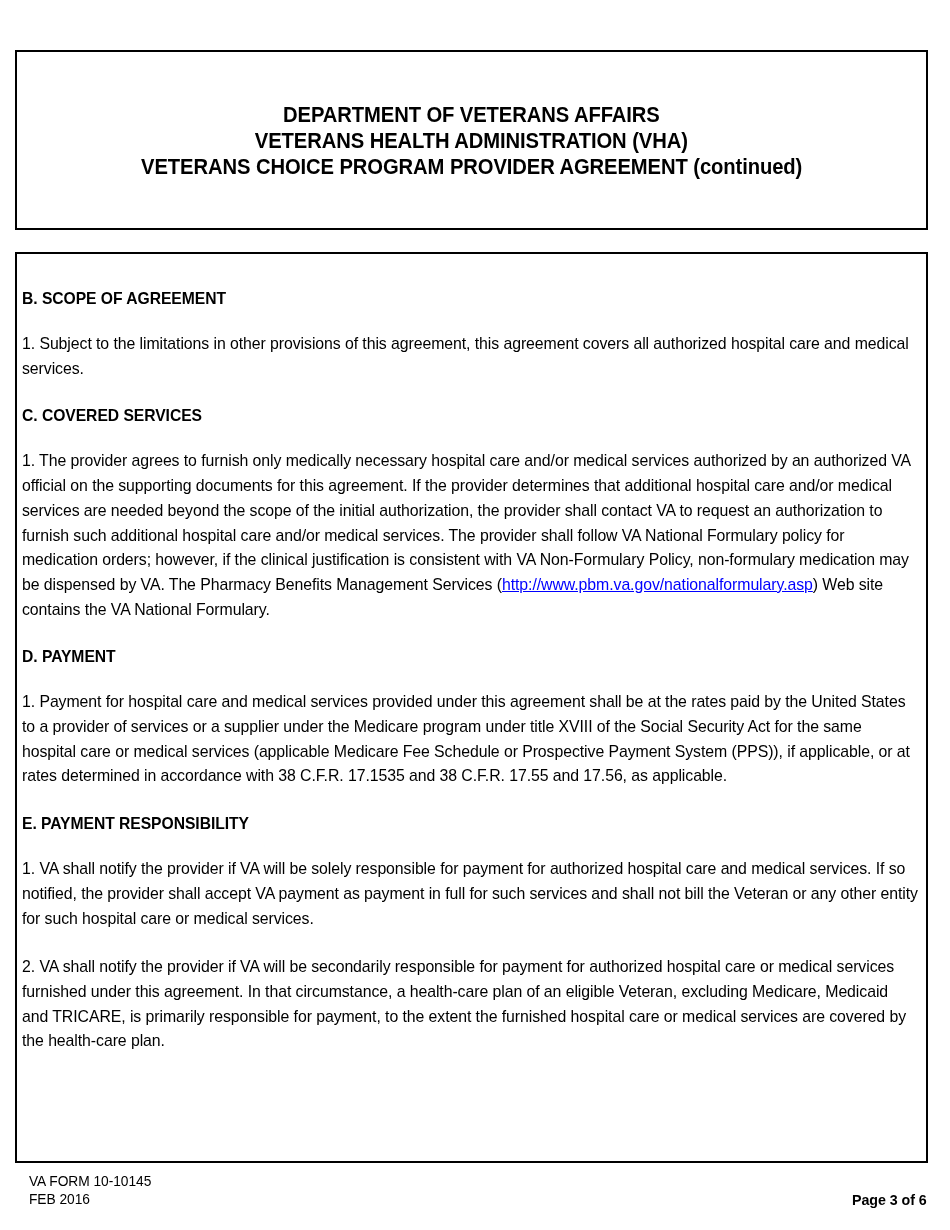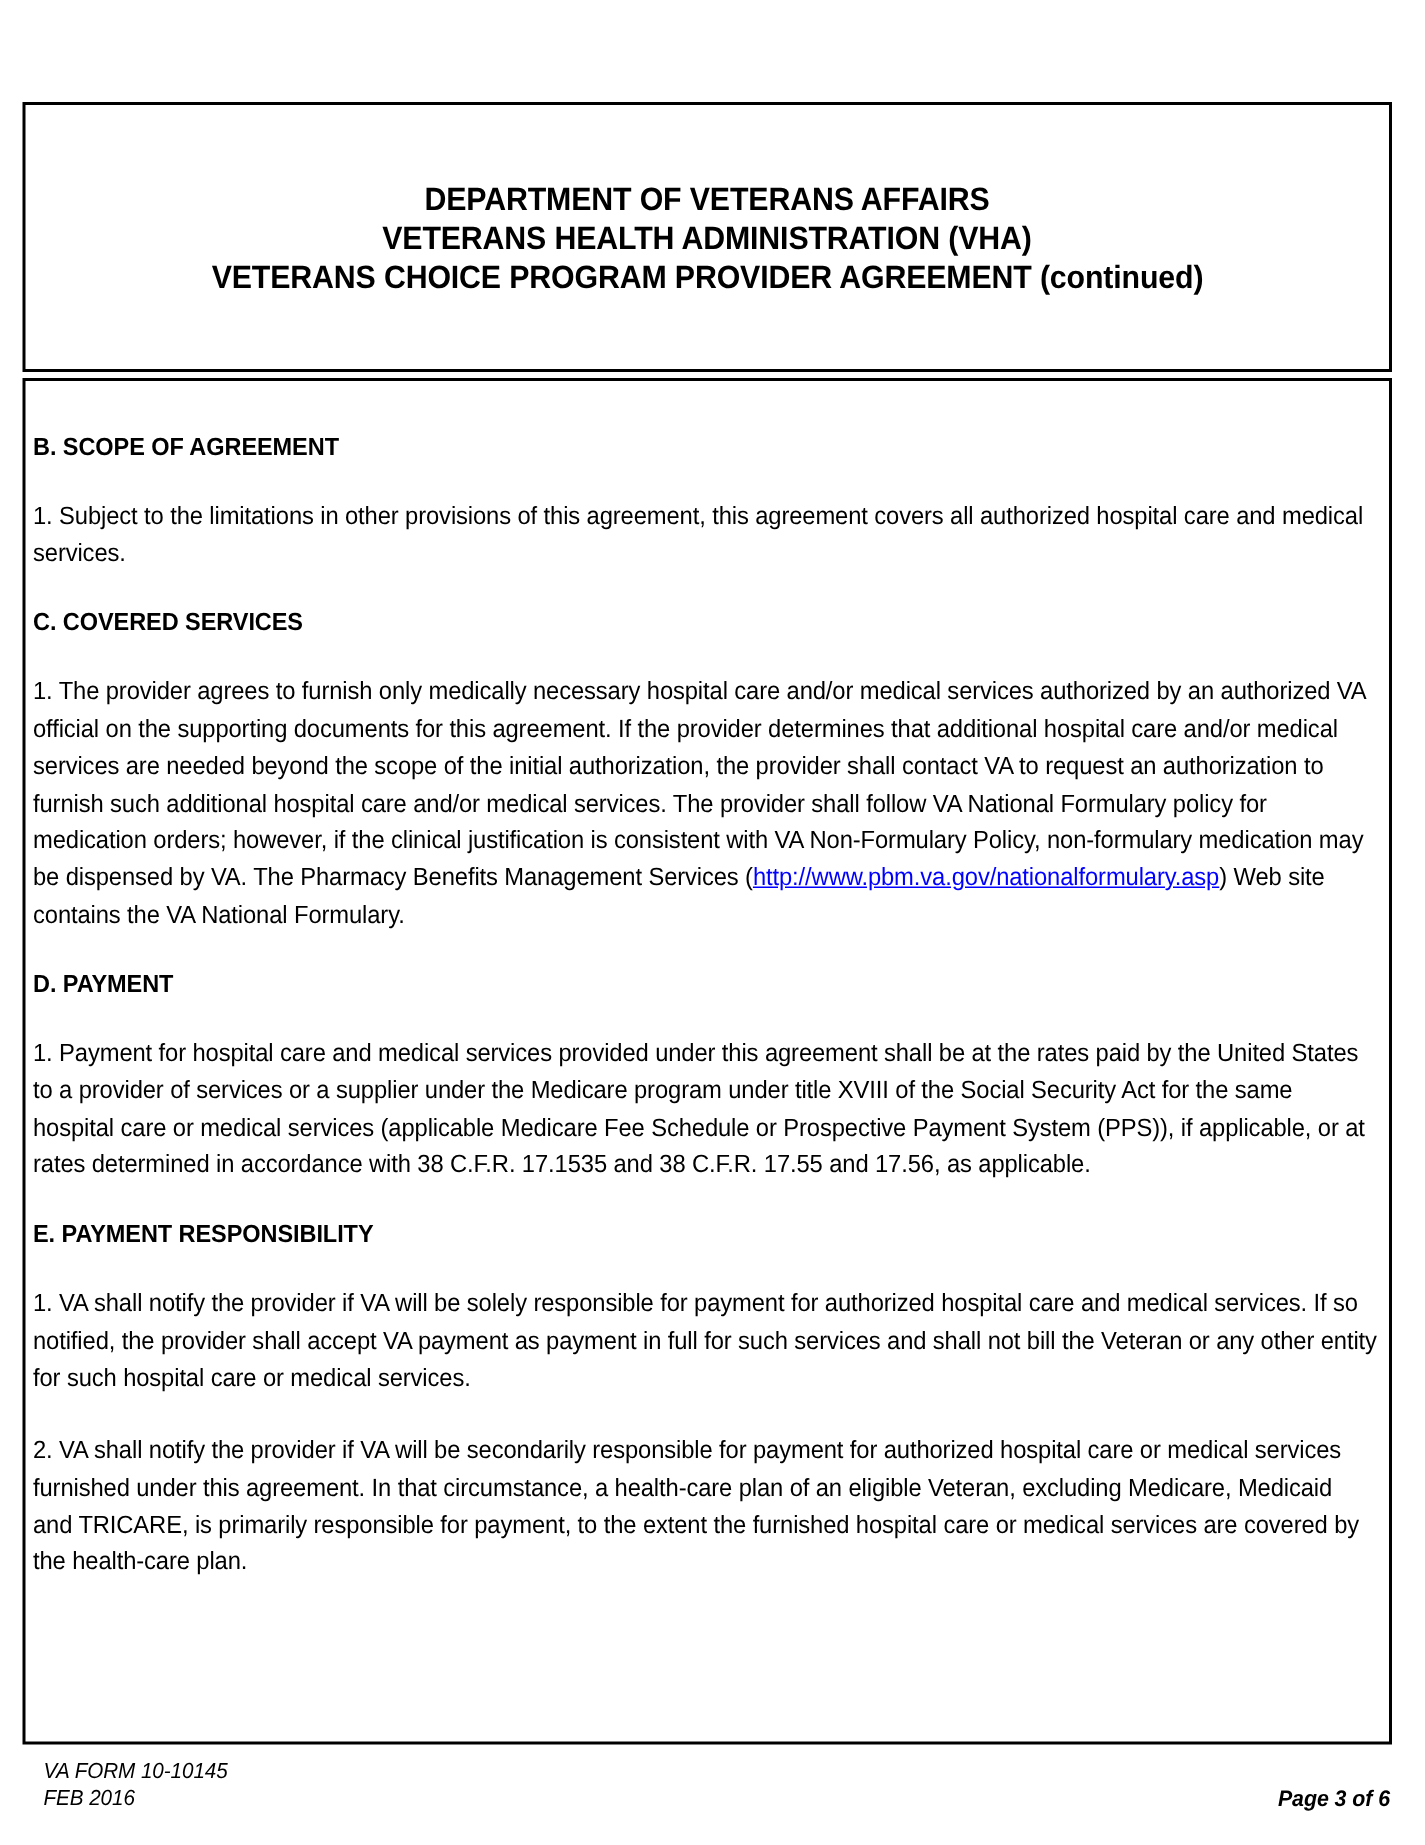--- a/index.html
+++ b/index.html
@@ -21,21 +21,21 @@
     position: absolute;
     left: 0; top: 0;
     width: 950px;
     height: 1230px;
   }
 
   
   .header-box {
     position: absolute;
     left: 15px;
-    top: 68px;
+    top: 50px;
     width: 913px;
     height: 180px;
     border: 2px solid #000;
     box-sizing: border-box;
     display: flex;
     flex-direction: column;
     align-items: center;
     justify-content: center;
   }
   .header-line {
@@ -98,21 +98,20 @@
 
   
   .footer {
     position: absolute;
     left: 29px;
     top: 1172px;
     width: 898px;
     display: flex;
     justify-content: space-between;
     align-items: flex-end;
-    font-style: italic;
   }
   .footer-left {
     font-size: 14.5px;
     line-height: 18px;
     letter-spacing: -0.05px;
     transform: scaleX(0.95);
     transform-origin: left top;
   }
   .footer-right {
     font-size: 15px;

